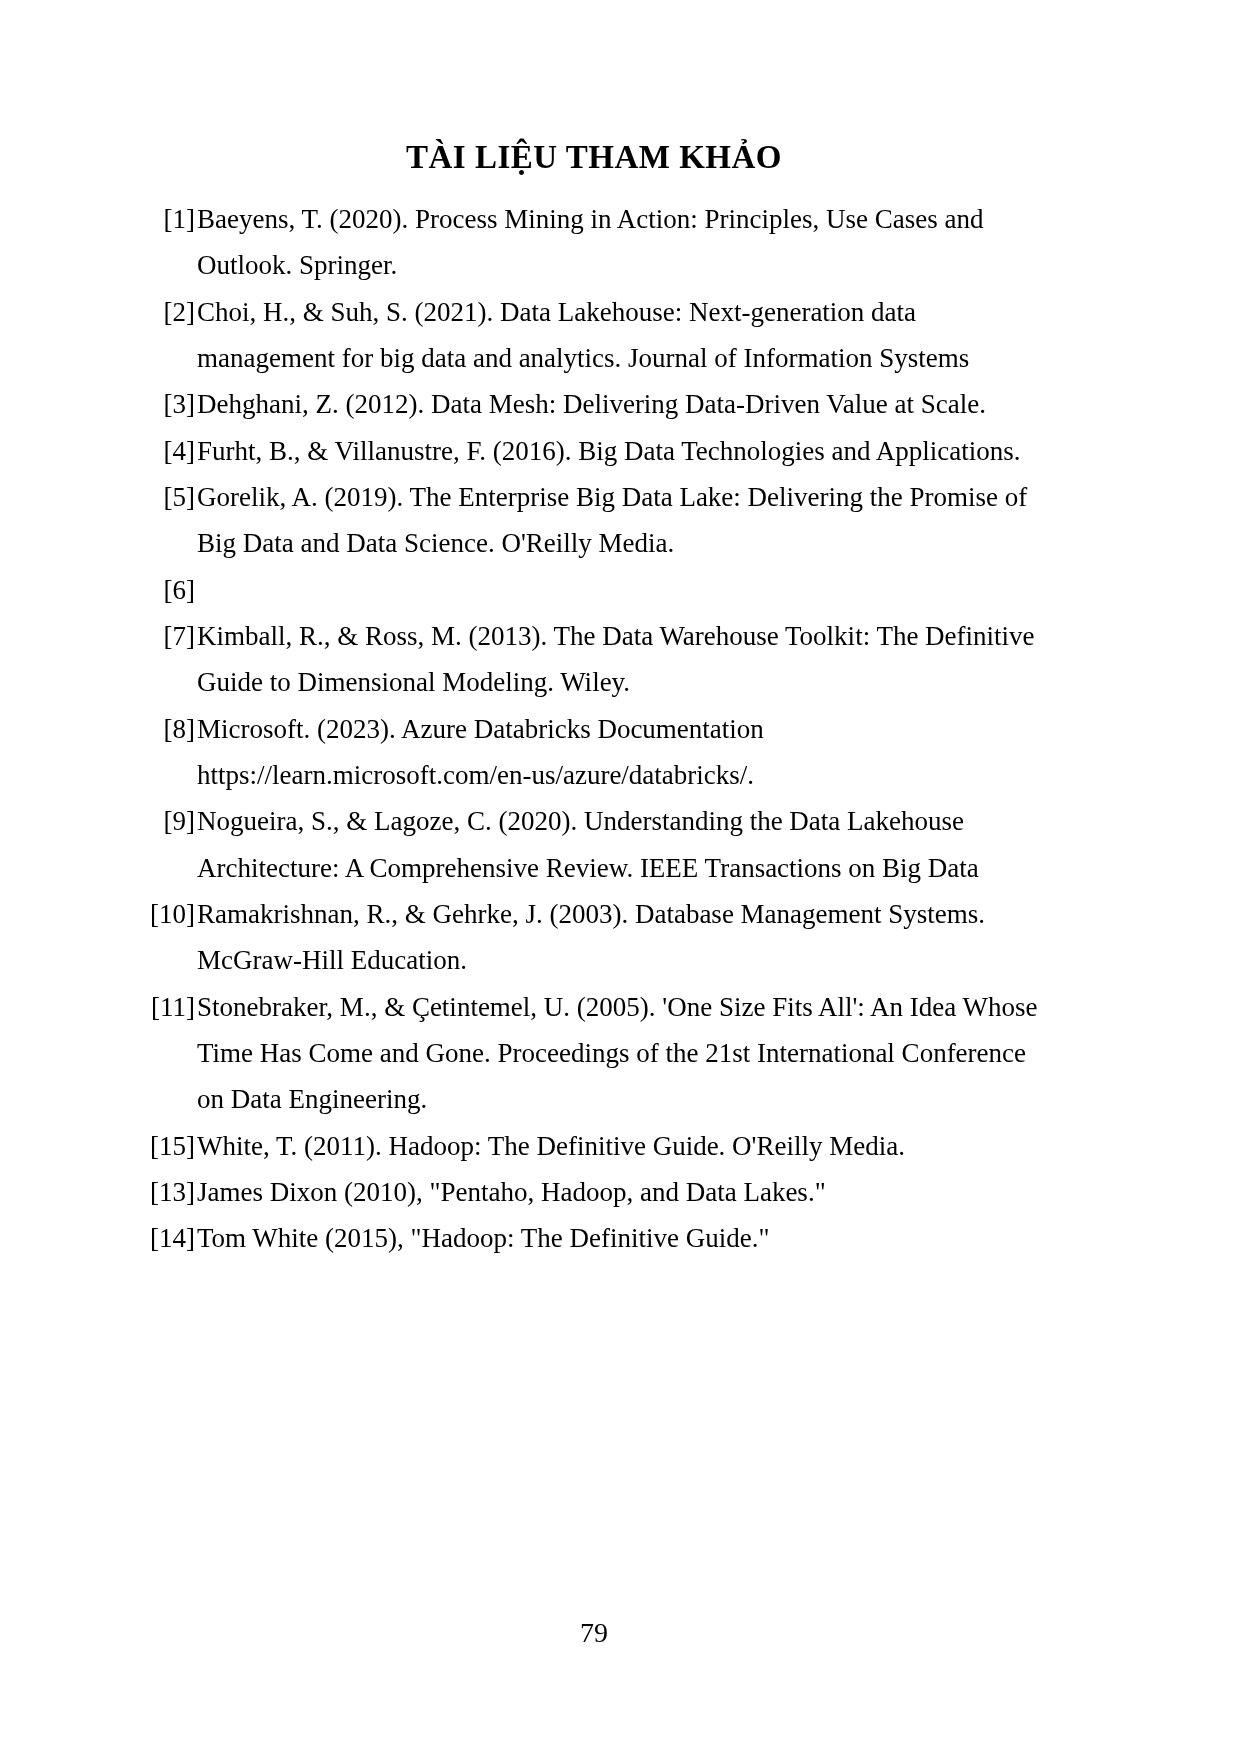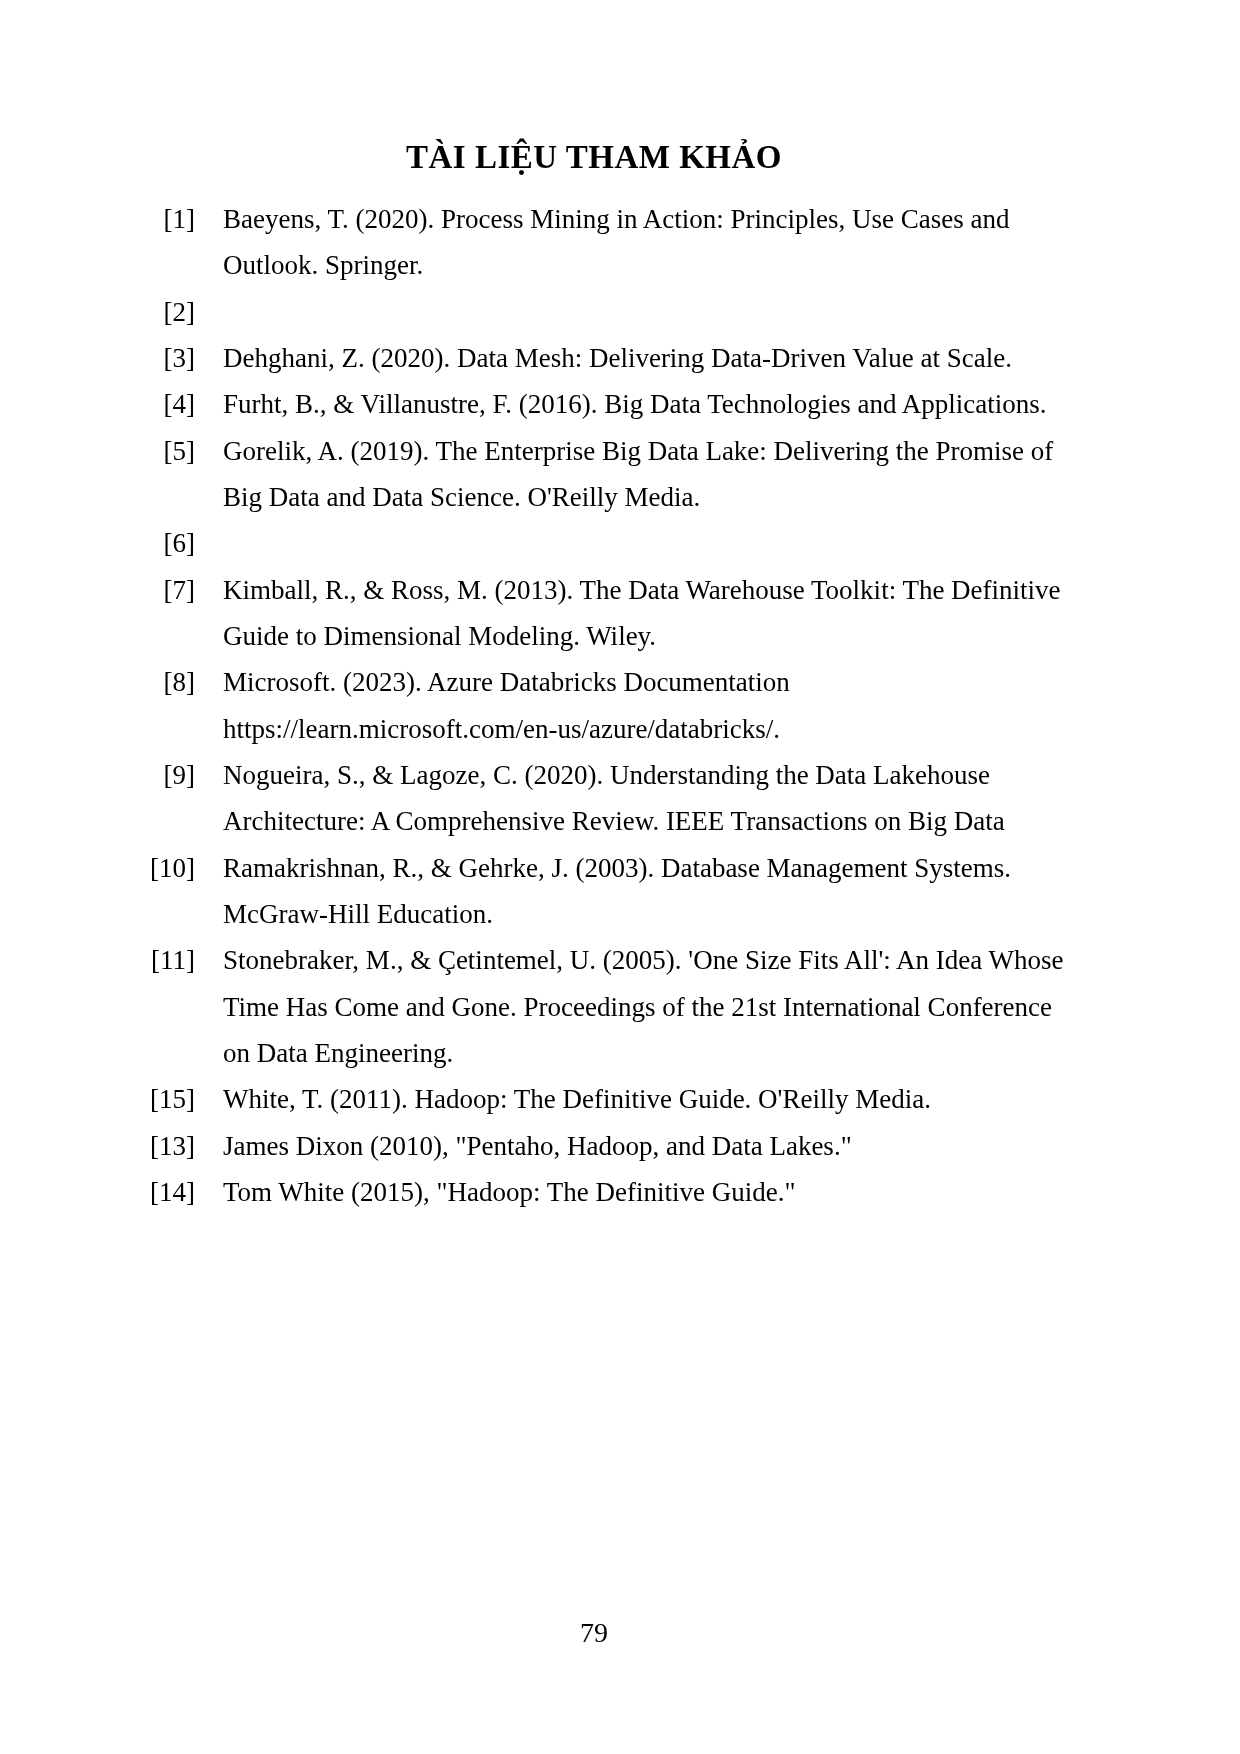--- a/index.html
+++ b/index.html
@@ -39,21 +39,21 @@
     display: flex;
     align-items: flex-start;
   }
   .ref-num {
     flex: 0 0 45px;
     width: 45px;
     text-align: right;
     white-space: nowrap;
   }
   .ref-text {
-    margin-left: 28px;
+    margin-left: 2px;
     white-space: nowrap;
   }
   .ref-line {
     white-space: nowrap;
   }
   .page-number {
     position: absolute;
     top: 1617px;
     left: 0;
     width: 100%;
@@ -71,25 +71,29 @@
   <div class="refs" id="refs-container">
       <div class="ref">
         <span class="ref-num">[1]</span>
         <div class="ref-text">
           <div class="ref-line">Baeyens, T. (2020). Process Mining in Action: Principles, Use Cases and</div>
           <div class="ref-line">Outlook. Springer.</div>
         </div>
       </div>
       <div class="ref">
         <span class="ref-num">[2]</span>
+        <div class="ref-text">
+          <div class="ref-line">Choi, H., &amp; Suh, S. (2021). Data Lakehouse: Next-generation data</div>
+          <div class="ref-line">management for big data and analytics. Journal of Information Systems</div>
+        </div>
       </div>
       <div class="ref">
         <span class="ref-num">[3]</span>
         <div class="ref-text">
-          <div class="ref-line">Dehghani, Z. (2020). Data Mesh: Delivering Data-Driven Value at Scale.</div>
+          <div class="ref-line">Dehghani, Z. (2012). Data Mesh: Delivering Data-Driven Value at Scale.</div>
         </div>
       </div>
       <div class="ref">
         <span class="ref-num">[4]</span>
         <div class="ref-text">
           <div class="ref-line">Furht, B., &amp; Villanustre, F. (2016). Big Data Technologies and Applications.</div>
         </div>
       </div>
       <div class="ref">
         <span class="ref-num">[5]</span>

